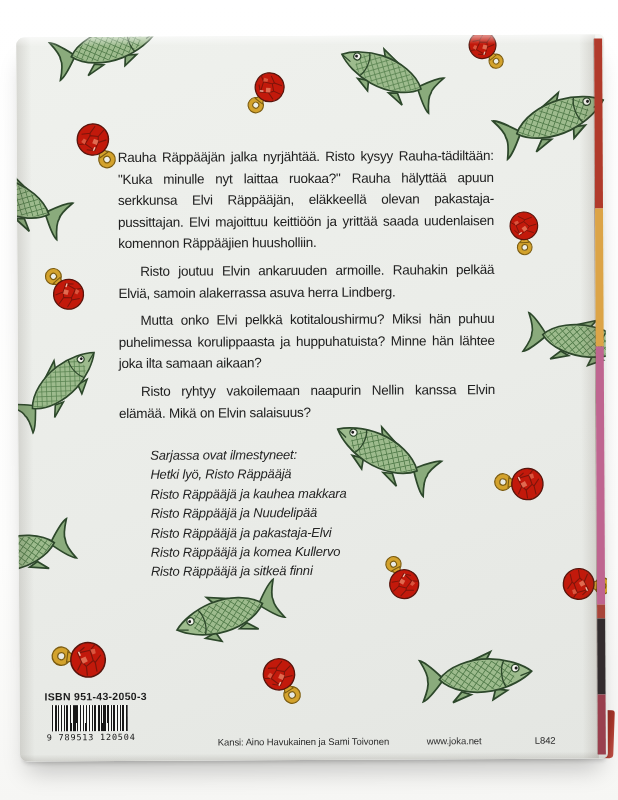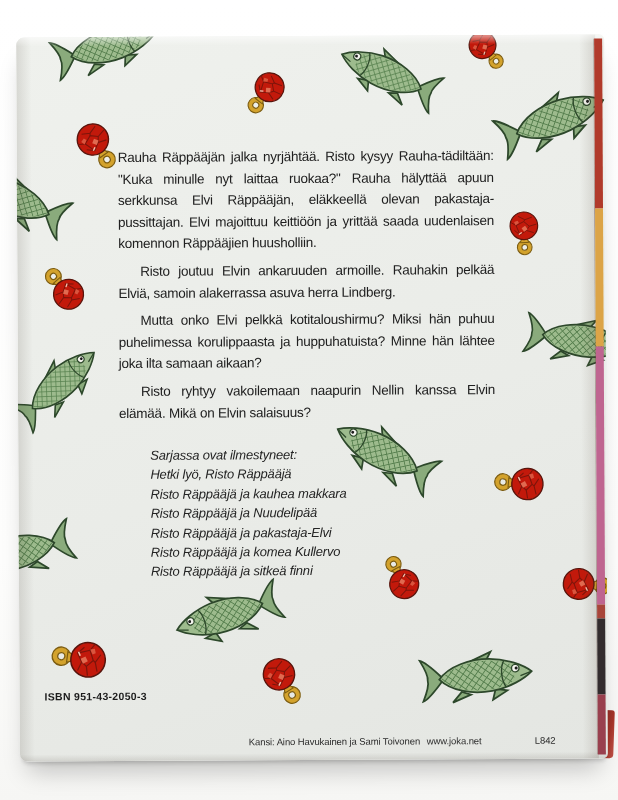--- a/index.html
+++ b/index.html
@@ -70,21 +70,21 @@
       repeating-linear-gradient(90deg,#181818 0 .9px,rgba(0,0,0,0) .9px 4.7px);
     background-color:#f7f8f5;
   }
   .barcode-digits{
     margin-top:1px;text-align:center;
     font-family:"DejaVu Sans Mono",monospace;font-size:8.5px;
     letter-spacing:.8px;color:#161616;white-space:nowrap;
   }
   .footer-line{position:absolute;top:700px;left:0;width:100%;height:14px;z-index:2;
     font-size:9.5px;color:#2b2b2b;letter-spacing:-0.1px;}
-  .footer-line .credits{position:absolute;left:198px;margin-left:31px;}
+  .footer-line .credits{position:absolute;left:198px;}
   .footer-line .website{position:absolute;left:407px;}
   .footer-line .lcode{position:absolute;left:515px;}
 </style>
 </head>
 <body>
 
 <div class="stage">
 
   <div class="peek"></div>
 
@@ -239,20 +239,24 @@
       <p>Sarjassa ovat ilmestyneet:</p>
       <p>Hetki lyö, Risto Räppääjä</p>
       <p>Risto Räppääjä ja kauhea makkara</p>
       <p>Risto Räppääjä ja Nuudelipää</p>
       <p>Risto Räppääjä ja pakastaja-Elvi</p>
       <p>Risto Räppääjä ja komea Kullervo</p>
       <p>Risto Räppääjä ja sitkeä finni</p>
     </div>
 
     <div class="isbn">ISBN 951-43-2050-3</div>
+    <div class="barcode-wrap">
+      <div class="bars"></div>
+      <div class="barcode-digits">9 789513 120504</div>
+    </div>
     <div class="footer-line">
       <span class="credits">Kansi: Aino Havukainen ja Sami Toivonen</span>
       <span class="website">www.joka.net</span>
       <span class="lcode">L842</span>
     </div>
 
     <div class="edge-strip">
       <div class="seg" style="height:170px;background:#b13a2b"></div>
       <div class="seg" style="height:138px;background:#dca447"></div>
       <div class="seg" style="height:258px;background:#bf6590"></div>

